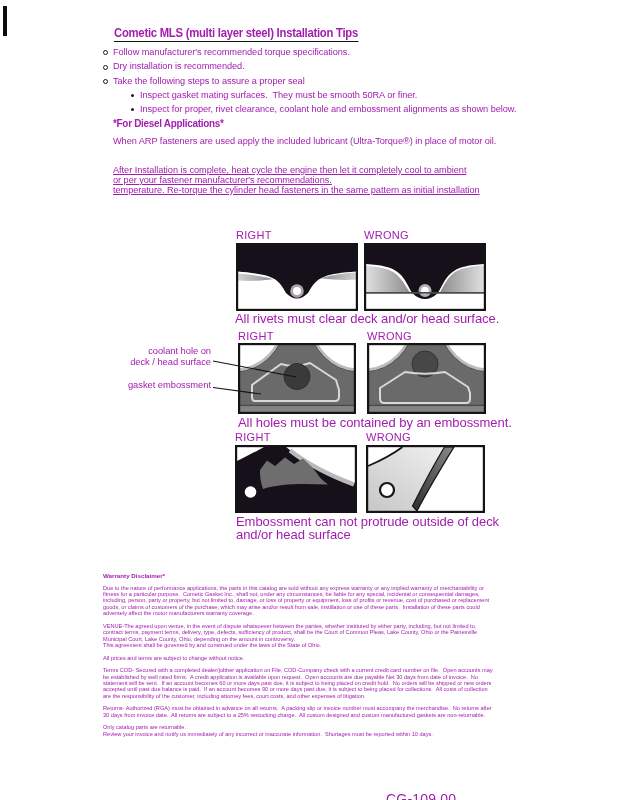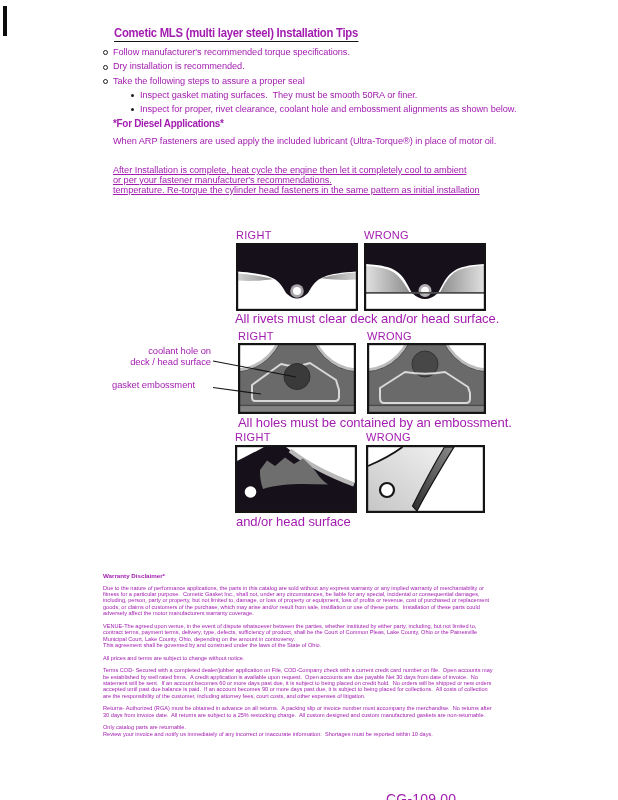--- a/index.html
+++ b/index.html
@@ -50,21 +50,21 @@
     line-height:13px; white-space:pre;
   }
   .diag{position:absolute; display:block;}
   .caption{position:absolute; font-size:13px; line-height:13px; letter-spacing:-0.05px; white-space:pre;}
 
   .ann{
     position:absolute; width:115px; text-align:right;
     font-size:9.4px; line-height:11px; letter-spacing:-0.05px; white-space:pre;
   }
   .ann-coolant{left:96px; top:344.5px;text-align:right;}
-  .ann-emboss{left:96px; top:378.5px;text-align:center;}
+  .ann-emboss{left:96px; top:378.5px;}
   .overlay{position:absolute; left:0; top:0; pointer-events:none;}
 
   .legal{position:absolute; left:103px; top:572px; width:418px;}
   .legal-head{font-size:6.2px; font-weight:bold; line-height:7px; margin-bottom:5.5px; white-space:pre;}
   .fp{margin-bottom:6.2px;}
   .fpline{font-size:5.6px; line-height:6.4px; white-space:pre;}
 
   .pagenum{position:absolute; left:386px; top:791px; font-size:14px; letter-spacing:0.2px; white-space:pre;}
 </style>
 </head>
@@ -204,21 +204,21 @@
       </linearGradient>
     </defs>
     <rect x="0" y="0" width="119" height="68" fill="#ffffff"></rect>
     <path fill="url(#g3band)" d="M2,21 C15,15.5 27,9 36.5,2 L88,2 C77,20 62,44.5 51,66 L2,66 Z"></path>
     <path fill="none" stroke="#141414" stroke-width="1.7" d="M2,21 C15,15.5 27,9 36.5,2"></path>
     <path fill="url(#g3stripe)" stroke="#141414" stroke-width="1.2" d="M88,2 C77,20 62,44.5 51,66 L46.5,61 C56,42 68,19.5 78.5,2 Z"></path>
     <circle cx="21" cy="45" r="7" fill="#ffffff" stroke="#161616" stroke-width="2.2"></circle>
     <rect x="1.1" y="1.1" width="116.8" height="65.8" fill="none" stroke="#141414" stroke-width="2.2"></rect>
   </svg>
 
-  <div class="caption" style="left:236px; top:515px;"><div>and/or head surface</div></div>
+  <div class="caption" style="left:236px; top:515px;"><div>Embossment can not protrude outside of deck</div><div>and/or head surface</div></div>
 
   <svg class="overlay" width="618" height="800" viewBox="0 0 618 800">
     <line x1="213" y1="361" x2="296" y2="377" stroke="#141414" stroke-width="1.1"></line>
     <line x1="213" y1="387.5" x2="261" y2="394" stroke="#141414" stroke-width="1.1"></line>
   </svg>
 
   <div class="legal">
     <div class="legal-head">Warranty Disclaimer*</div>
     <div class="fp">
         <div class="fpline">Due to the nature of performance applications, the parts in this catalog are sold without any express warranty or any implied warranty of merchantability or</div>

